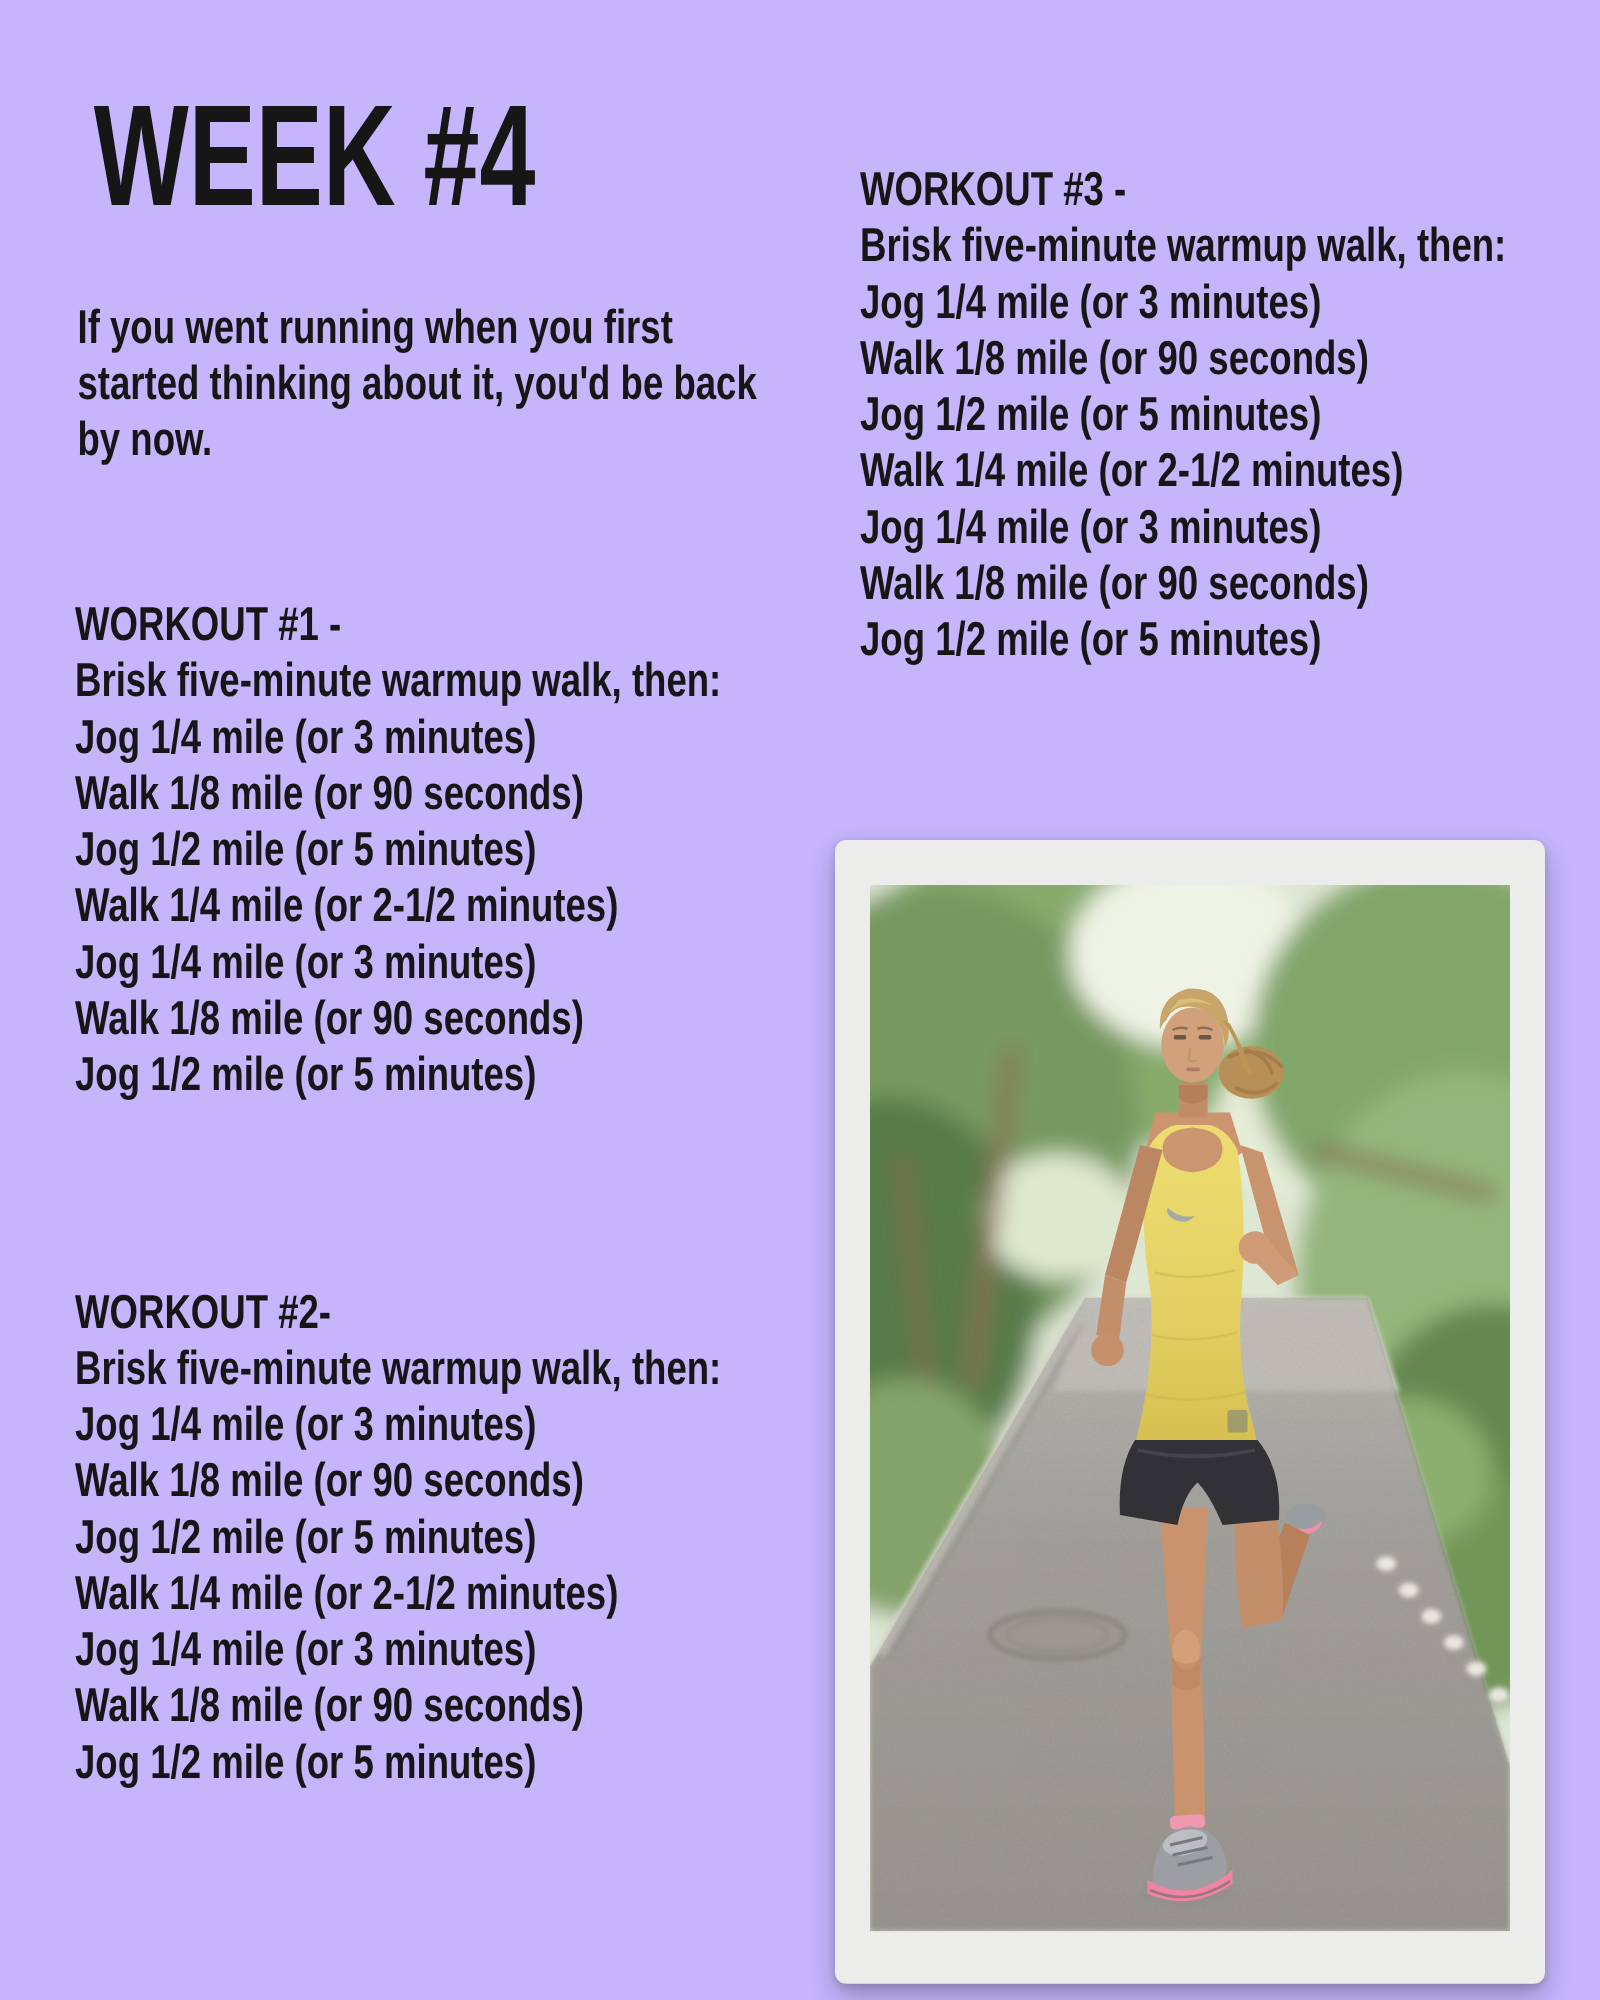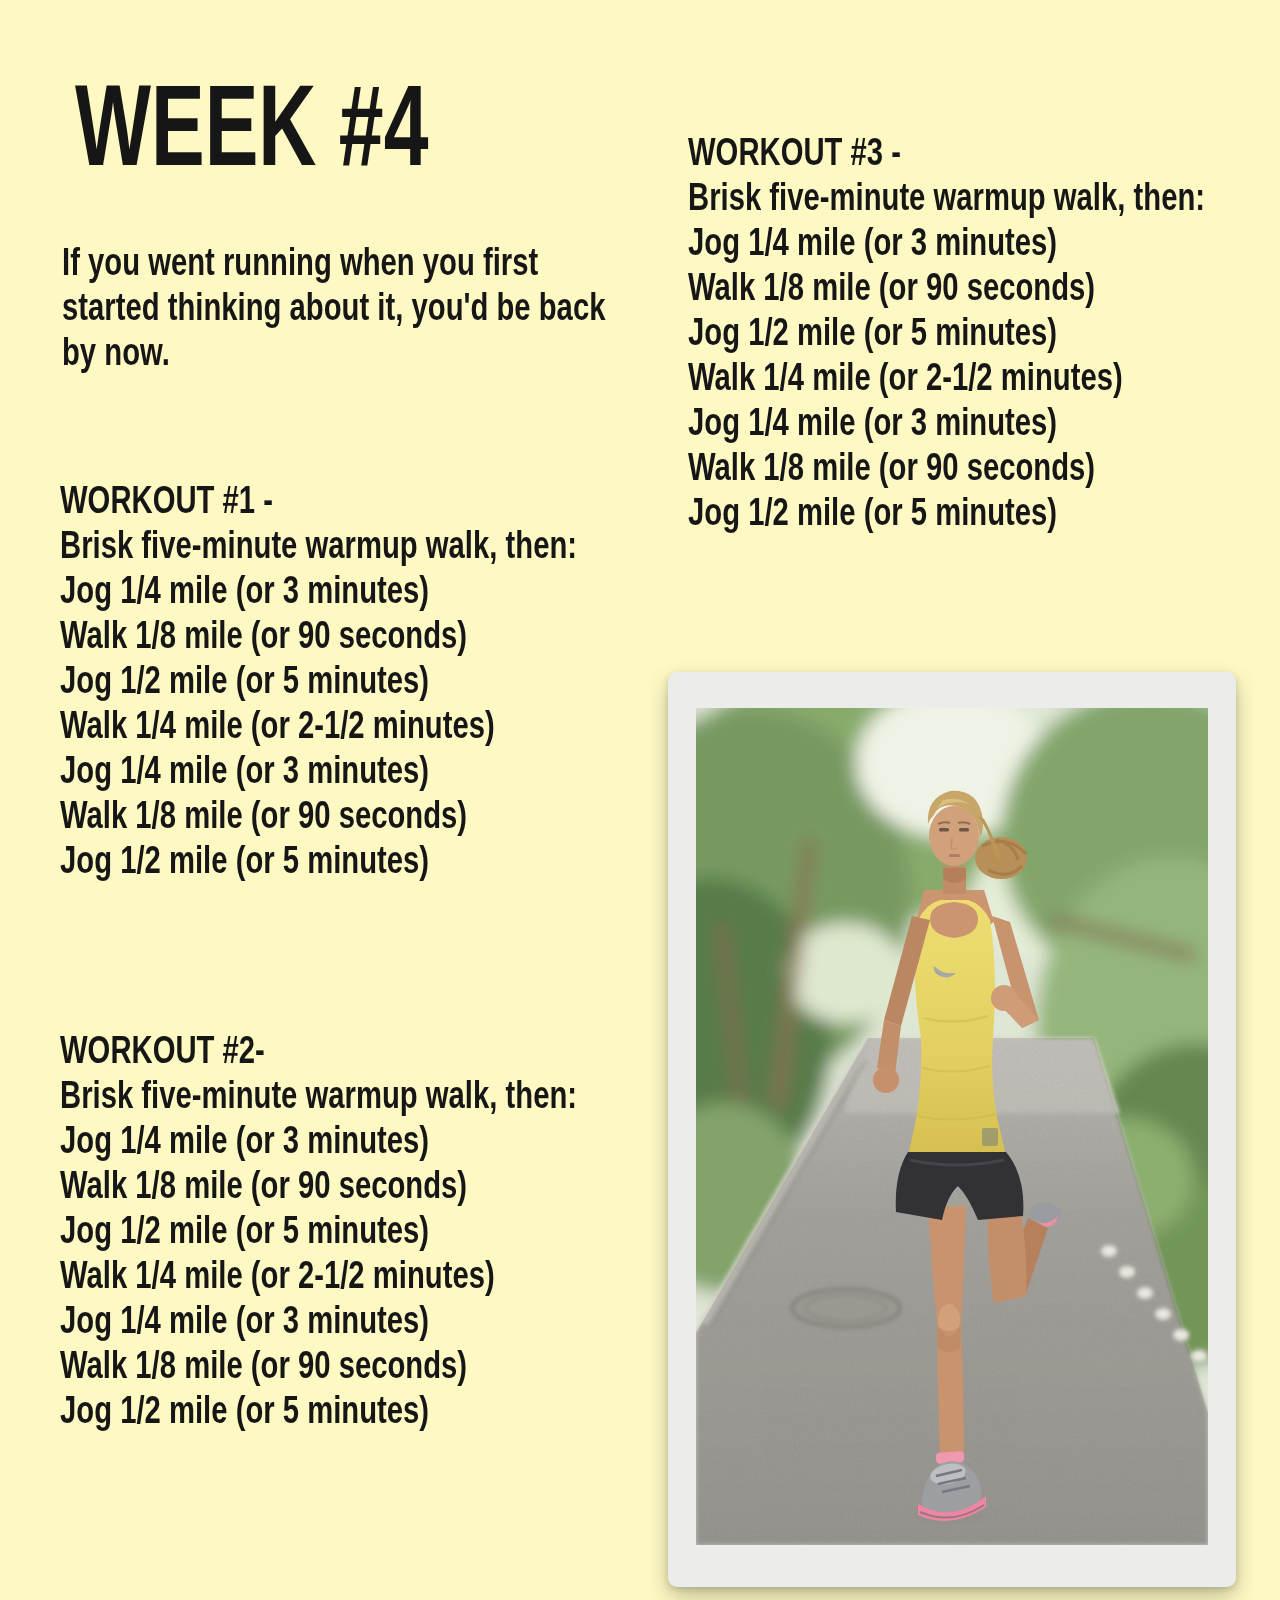--- a/index.html
+++ b/index.html
@@ -1,17 +1,17 @@
 <!DOCTYPE html>
 <html><head>
 <meta charset="utf-8">
 <style>
   html,body{margin:0;padding:0;background:#ffffff;}
   .page{
-    position:relative;width:1280px;height:1600px;background:#fef9c3;overflow:hidden;
+    position:relative;width:1280px;height:1600px;background:#c4b5fd;overflow:hidden;
     font-family:"Liberation Sans",sans-serif;color:#161616;
   }
   
   .cond{
     position:absolute;font-weight:700;transform-origin:left top;
     letter-spacing:0px;
   }
   .title{
     left:75px;top:68px;font-size:115px;line-height:115px;margin:0;
     transform:scaleX(0.70);white-space:nowrap;

